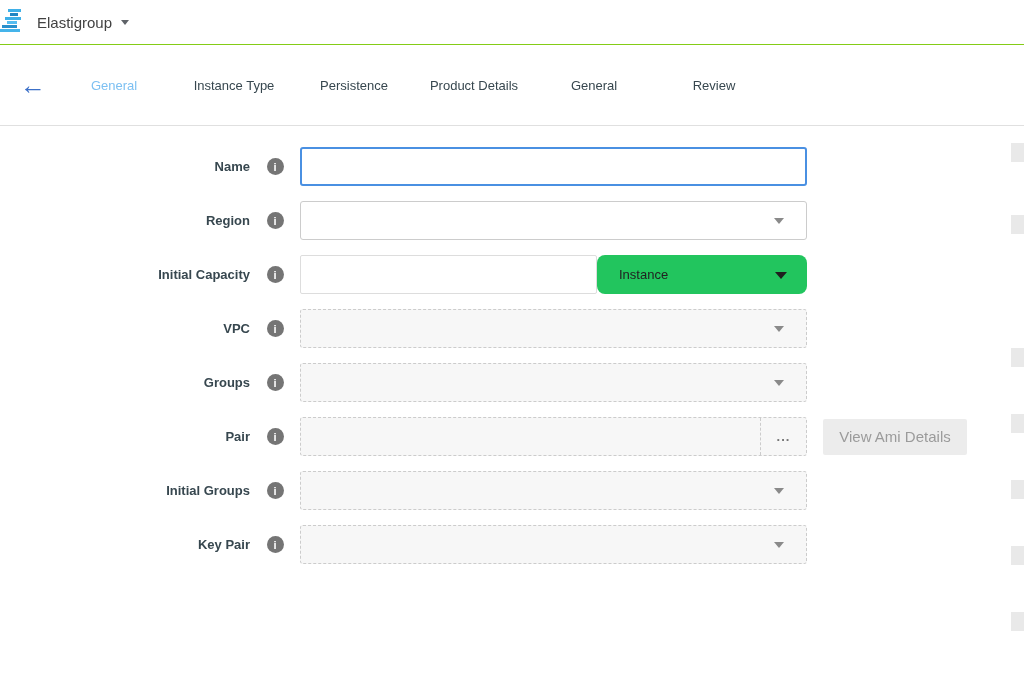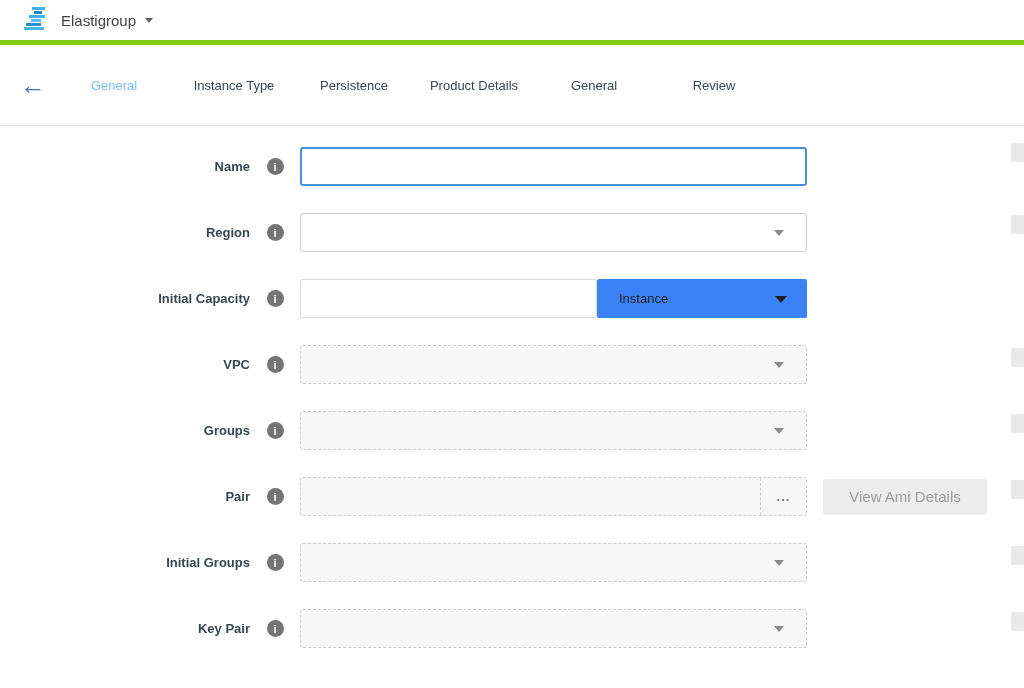--- a/index.html
+++ b/index.html
@@ -1,59 +1,59 @@
 <!DOCTYPE html>
 <html><head>
 <meta charset="utf-8">
 <style>
   * { margin:0; padding:0; box-sizing:border-box; }
   body { background:#fff; font-family:"Liberation Sans", sans-serif; }
   .page { position:relative; width:1024px; height:688px; background:#fff; overflow:hidden; }
 
   
-  .topbar { height:45px; display:flex; align-items:center; padding-left:24px; border-bottom:5px solid #84cc16; background:#fff; }
+  .topbar { height:45px; display:flex; align-items:center; padding-left:0; border-bottom:1px solid #84cc16; background:#fff; }
   .topbar .app-name { font-size:15px; color:#424242; margin-left:11px; }
   .topbar .tb-caret { margin-left:9px; }
 
   .caret-down { width:0; height:0; border-left:5px solid transparent; border-right:5px solid transparent; border-top:6px solid #8a8a8a; display:inline-block; }
   .caret-down.dark { border-left-width:6px; border-right-width:6px; border-top:7px solid #1f1f1f; }
   .caret-down.small { border-left-width:4px; border-right-width:4px; border-top:5px solid #5f6368; }
 
   
   .tabbar { position:relative; height:81px; border-bottom:1px solid #e0e0e0; display:flex; align-items:center; background:#fff; }
   .back-arrow { position:absolute; left:20px; top:50%; transform:translateY(-50%); font-size:26px; line-height:1; color:#3c70c8; cursor:pointer; }
   .tabs { display:flex; padding-left:54px; }
   .tab { width:120px; text-align:center; font-size:13px; color:#37474f; cursor:pointer; white-space:nowrap; }
   .tab.active { color:#7dc0f2; }
 
   
   .form { padding-top:21px; }
-  .row { display:flex; align-items:stretch; height:39px; margin-bottom:27px; }
+  .row { display:flex; align-items:stretch; height:39px; margin-bottom:15px; }
   .label-col { width:250px; text-align:right; font-size:13px; font-weight:bold; color:#37474f; align-self:center; }
   .info-col { width:50px; display:flex; justify-content:center; align-items:center; }
   .info-badge { width:17px; height:17px; border-radius:50%; background:#757575; color:#fff; font-size:11px; font-weight:bold; display:flex; align-items:center; justify-content:center; cursor:pointer; }
   .control-col { width:507px; display:flex; }
 
   .text-input { width:100%; height:100%; border:1px solid #ccc; border-radius:3px; outline:none; font-size:14px; padding:0 10px; color:#333; background:#fff; }
   .text-input.focused { border:2px solid #4a90e2; }
 
   .select-box { position:relative; width:100%; height:100%; border:1px solid #ccc; border-radius:3px; background:#fff; cursor:pointer; }
   .select-box .caret-down { position:absolute; right:22px; top:50%; margin-top:-3px; }
   .select-box.disabled { background:#f7f7f7; border:1px dashed #ccc; cursor:default; }
 
   .combo { display:flex; width:100%; }
   .combo .text-input { width:297px; border-color:#ddd; border-radius:2px; }
-  .unit-select { position:relative; width:210px; background:#3b82f6; display:flex; align-items:center; padding-left:22px; font-size:13px; color:#212121; cursor:pointer; border-radius:2px; }
+  .unit-select { position:relative; width:210px; background:#22c55e; display:flex; align-items:center; padding-left:22px; font-size:13px; color:#212121; cursor:pointer; border-radius:8px; }
   .unit-select .caret-down { position:absolute; right:20px; top:50%; margin-top:-3px; }
 
   .picker-box { display:flex; width:100%; border:1px dashed #ccc; border-radius:3px; background:#f7f7f7; }
   .picker-fill { flex:1; }
   .picker-btn { width:46px; border-left:1px dashed #ccc; display:flex; align-items:center; justify-content:center; color:#757575; font-size:13px; letter-spacing:1px; font-weight:bold; }
 
-  .action-btn { margin-left:16px; width:164px; height:36px; align-self:center; background:#ececec; border:none; border-radius:2px; color:#9b9b9b; font-size:15px; font-family:"Liberation Sans", sans-serif; }
+  .action-btn { margin-left:16px; width:144px; height:36px; align-self:center; background:#ececec; border:none; border-radius:2px; color:#9b9b9b; font-size:15px; font-family:"Liberation Sans", sans-serif; }
 
   .edge-box { position:absolute; right:0; width:13px; height:19px; background:#e9e9e9; }
 </style>
 </head>
 <body>
 
 <div class="page">
 
   <div class="topbar">
     <span>

